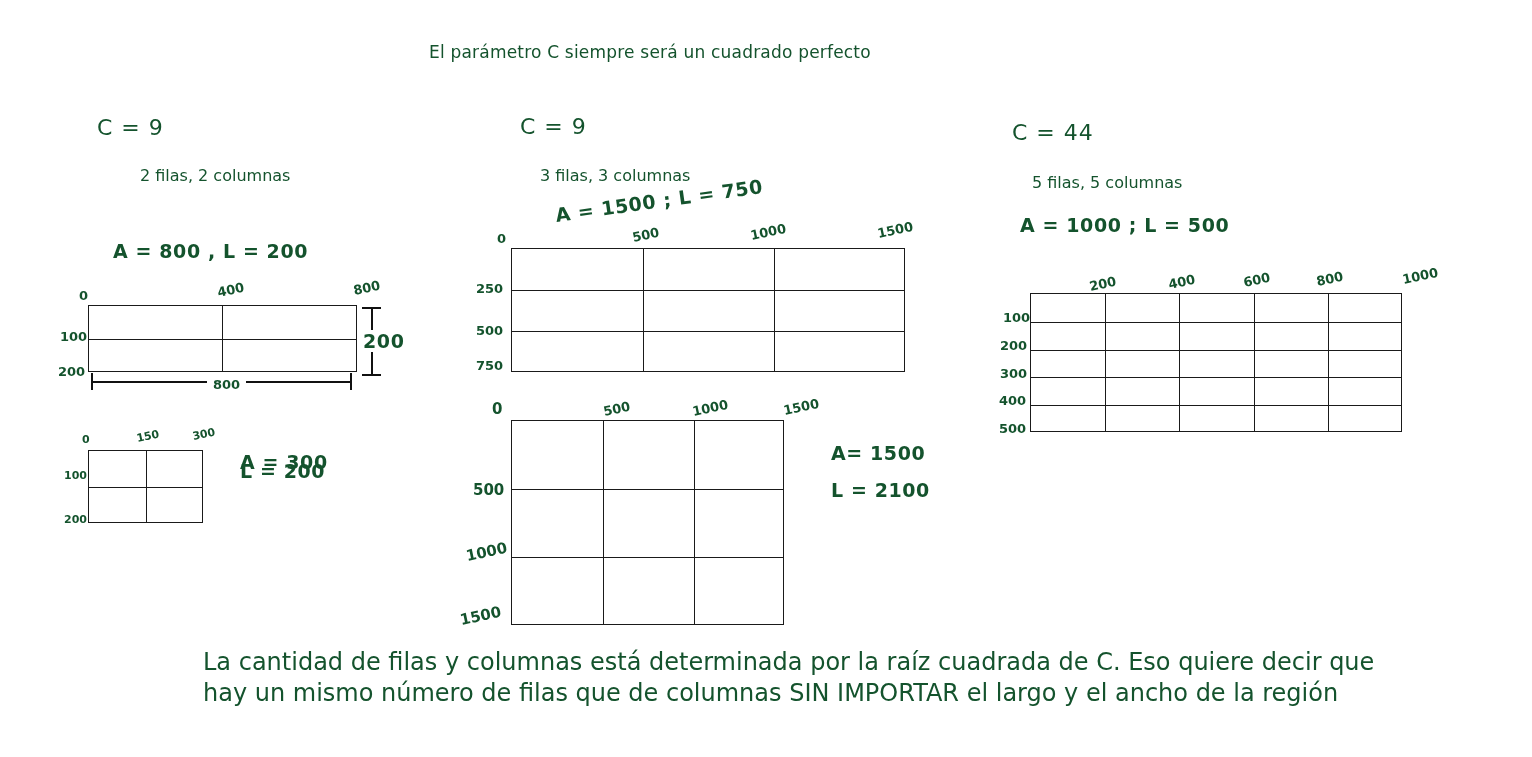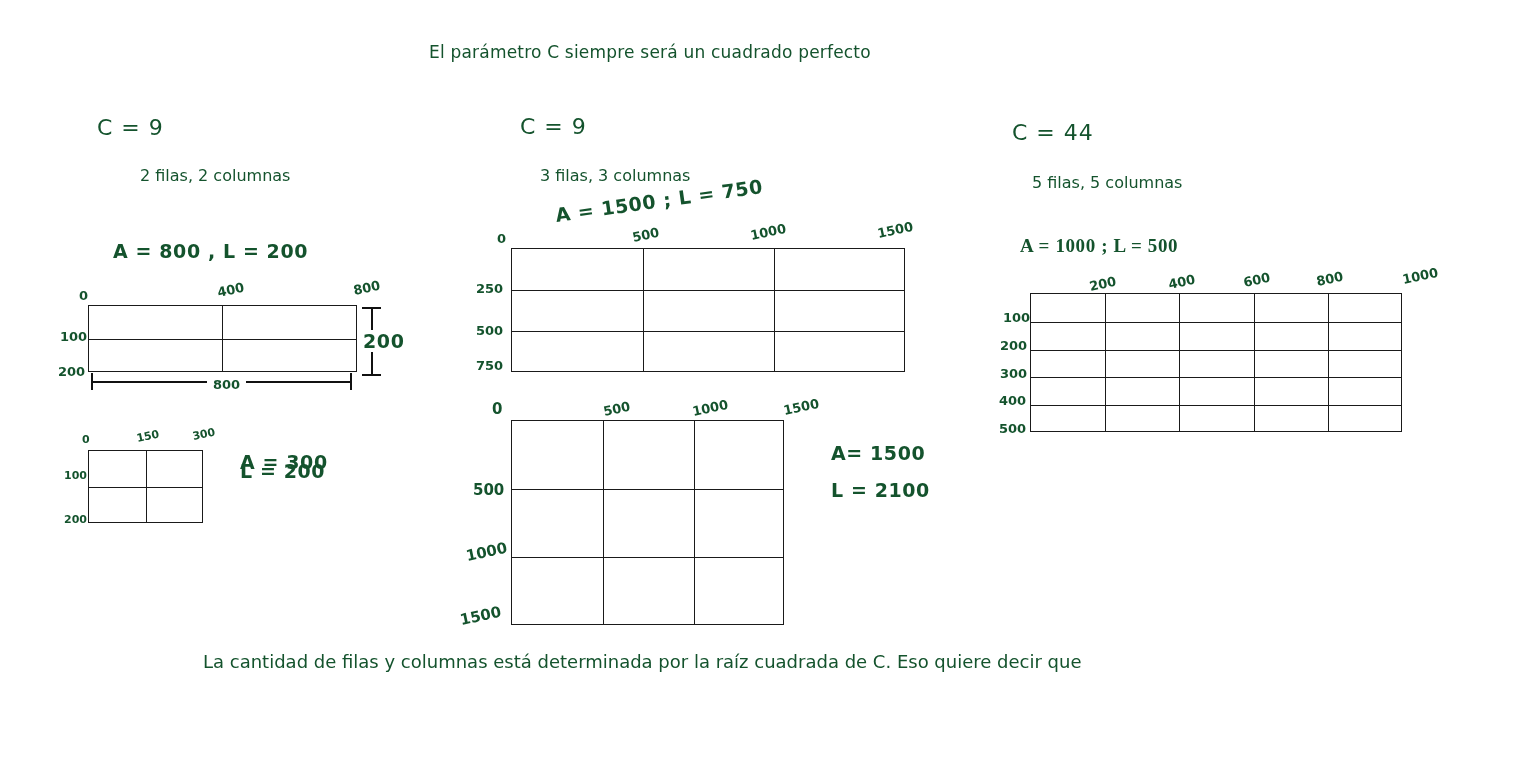--- a/index.html
+++ b/index.html
@@ -40,21 +40,21 @@
   }
   .tick {
     font-size: 13px;
     font-weight: 700;
   }
   .tick-sm {
     font-size: 11px;
     font-weight: 700;
   }
   .footer {
-    font-size: 18px;
+    font-size: 24px;
     line-height: 30px;
   }
   .grid {
     position: absolute;
     box-sizing: border-box;
     border: 1.6px solid #1a1a1a;
   }
   .gline-v, .gline-h {
     position: absolute;
     background: #1a1a1a;
@@ -185,21 +185,21 @@
   <div class="abs txt tick" style="left:462px; top:611px; font-size:15px;">
     <span class="rot-n">1500</span>
   </div>
 
   <div class="abs txt dim-label" style="left:831px; top:442px;">A= 1500</div>
   <div class="abs txt dim-label" style="left:831px; top:479px;">L = 2100</div>
 
   <div class="abs txt case-label" style="left:1012px; top:120px;">C = 44</div>
   <div class="abs txt case-sub" style="left:1032px; top:173px;">5 filas, 5 columnas</div>
 
-  <div class="abs txt dim-label" style="left:1020px; top:235px;font-family:Liberation Serif, serif;">A = 1000  ;   L = 500</div>
+  <div class="abs txt dim-label" style="left:1020px; top:214px;">A = 1000  ;   L = 500</div>
 
   <div class="grid" style="left:1030px; top:293px; width:372px; height:139px;">
     <div class="gline-v" style="left:74px;"></div>
     <div class="gline-v" style="left:148px;"></div>
     <div class="gline-v" style="left:223px;"></div>
     <div class="gline-v" style="left:297px;"></div>
     <div class="gline-h" style="top:28px;"></div>
     <div class="gline-h" style="top:56px;"></div>
     <div class="gline-h" style="top:83px;"></div>
     <div class="gline-h" style="top:111px;"></div>
@@ -219,14 +219,15 @@
   <div class="abs txt tick" style="left:1404px; top:272px;">
     <span class="rot-n">1000</span>
   </div>
   <div class="abs txt tick" style="left:1003px; top:310px;">100</div>
   <div class="abs txt tick" style="left:1000px; top:338px;">200</div>
   <div class="abs txt tick" style="left:1000px; top:366px;">300</div>
   <div class="abs txt tick" style="left:999px; top:393px;">400</div>
   <div class="abs txt tick" style="left:999px; top:421px;">500</div>
 
   <div class="abs txt footer" style="left:203px; top:647px;">La cantidad de filas y columnas está determinada por la raíz cuadrada de C. Eso quiere decir que</div>
+  <div class="abs txt footer" style="left:203px; top:678px;">hay un mismo número de filas que de columnas SIN IMPORTAR el largo y el ancho de la región</div>
 
 </div>
 
 </body></html>

